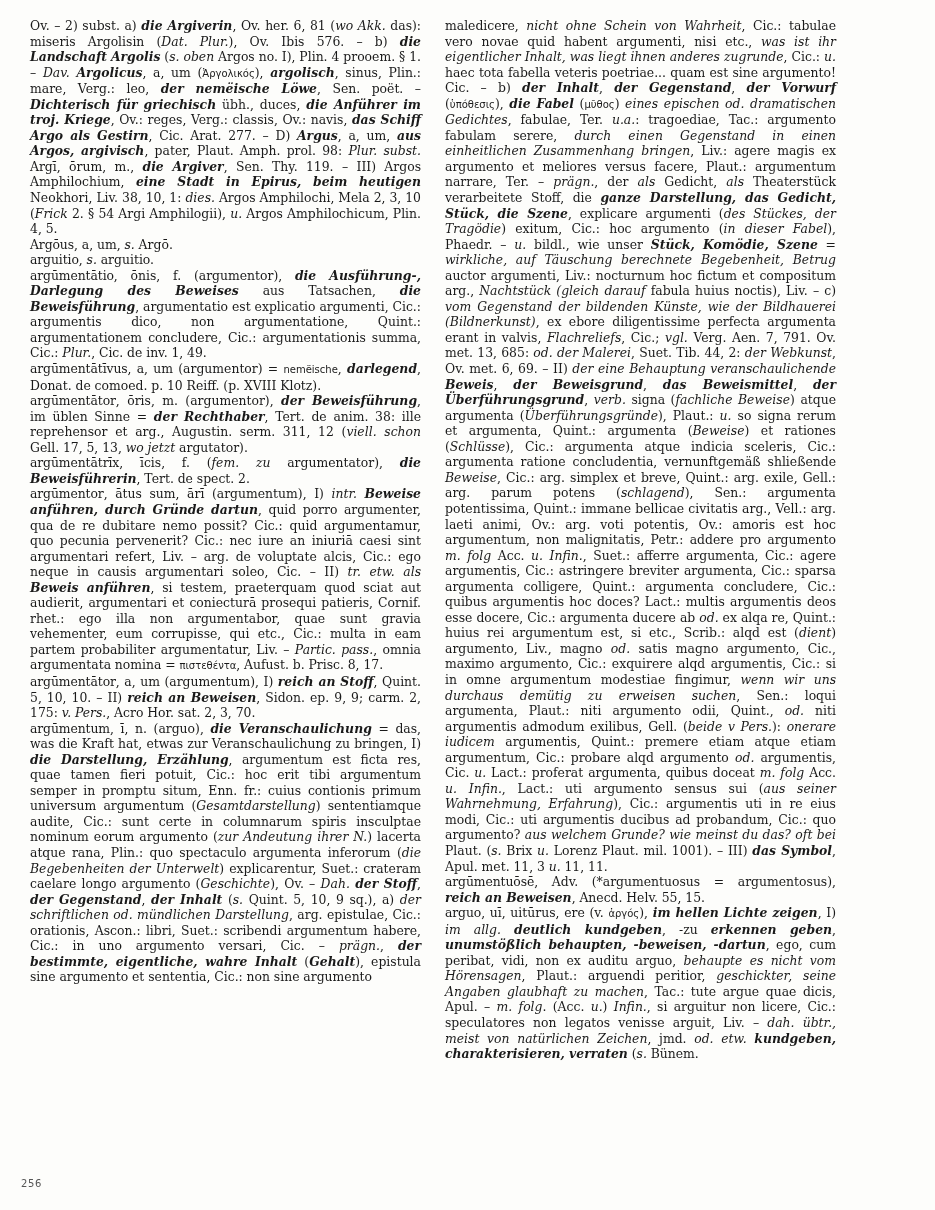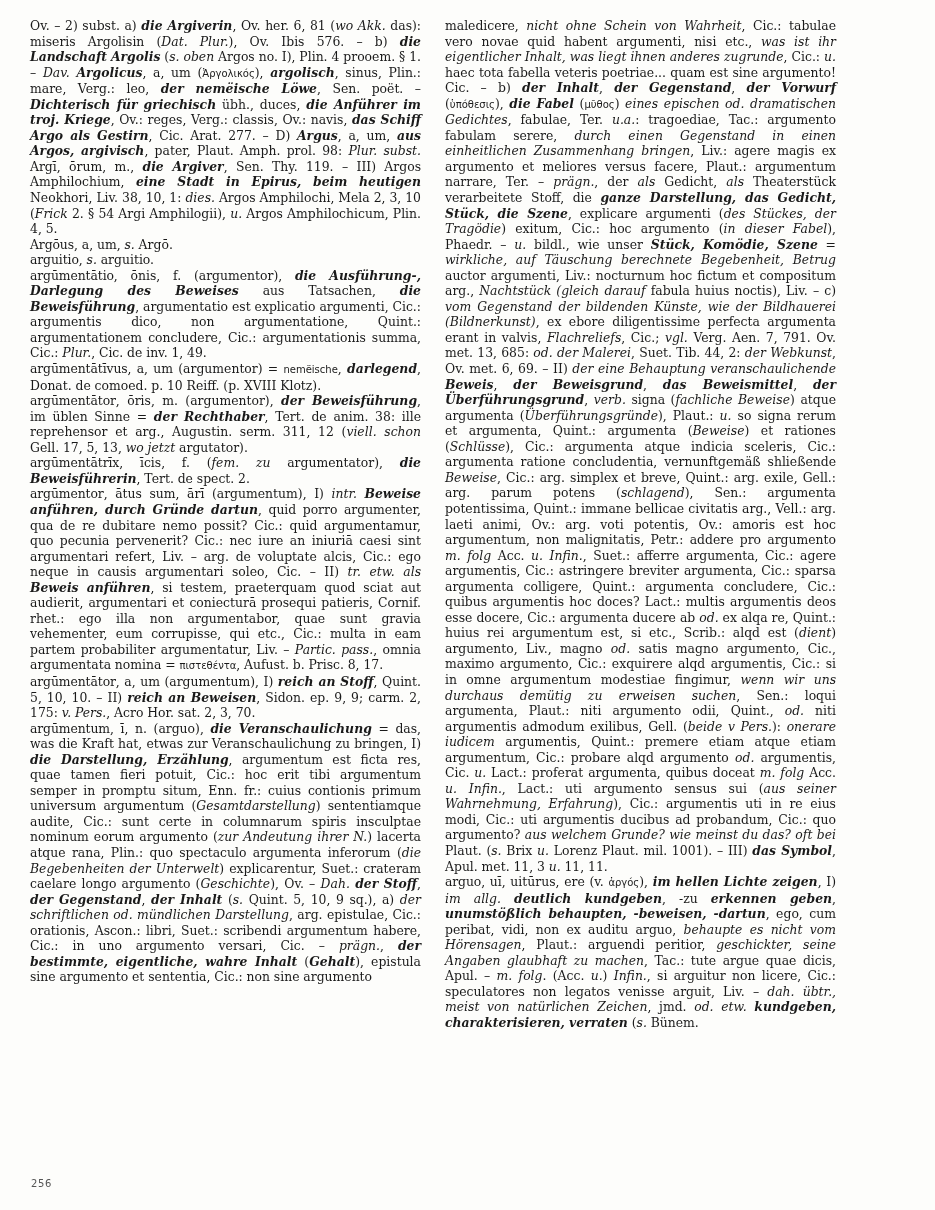--- a/index.html
+++ b/index.html
@@ -62,21 +62,21 @@
     font-style: italic;
     margin-top: 36px;
   }
   .gk {
     font-family: "DejaVu Sans", "Liberation Sans", sans-serif;
     font-size: 10px;
     font-style: normal;
   }
   #folio {
     position: absolute;
-    left: 31px;
+    left: 21px;
     top: 1178px;
     font-size: 10px;
     color: #555;
     font-family: "DejaVu Sans", "Liberation Sans", sans-serif;
     letter-spacing: 0.6px;
   }
 </style>
 </head>
 <body>
 
@@ -107,20 +107,21 @@
       <p class="entry"><span class="hw">argūmentātor</span><span><span>, a, um (argumentum), I) <span class="bi">reich an Stoff</span>, Quint. 5, 10, 10. – II) <span class="bi">reich an Beweisen</span><span>, Sidon. ep. 9, 9; carm. 2, 175: <span class="it">v. Pers.</span>, Acro Hor. sat. 2, 3, 70.</span></span></span></p>
 
       <p class="entry"><span class="hw">argūmentum</span><span><span>, ī, n. (arguo), <span class="bi">die Veranschaulichung</span> = das, was die Kraft hat, etwas zur Veranschaulichung zu bringen, I) <span class="bi">die Darstellung, Erzählung</span><span>, argumentum est ficta res, quae tamen fieri potuit, Cic.: hoc erit tibi argumentum semper in promptu situm, Enn. fr.: cuius contionis primum universum argumentum (<span class="it">Gesamtdarstellung</span>) sententiamque audite, Cic.: sunt certe in columnarum spiris insculptae nominum eorum argumento (<span class="it">zur Andeutung ihrer N.</span>) lacerta atque rana, Plin.: quo spectaculo argumenta inferorum (<span class="it">die Begebenheiten der Unterwelt</span>) explicarentur, Suet.: crateram caelare longo argumento (<span class="it">Geschichte</span>), Ov. – <span class="it">Dah.</span> </span><span class="bi">der Stoff</span>, <span class="bi">der Gegenstand</span>, <span class="bi">der Inhalt</span><span> (<span class="it">s.</span> Quint. 5, 10, 9 sq.), a) <span class="it">der schriftlichen <span class="it">od.</span> mündlichen Darstellung</span>, arg. epistulae, Cic.: orationis, Ascon.: libri, Suet.: scribendi argumentum habere, Cic.: in uno argumento versari, Cic. – <span class="it">prägn.</span>, </span><span class="bi">der bestimmte, eigentliche, wahre Inhalt</span> (<span class="bi">Gehalt</span>), epistula sine argumento et sententia, Cic.: non sine argumento</span></span></p>
 
     </div>
 
     <div class="column" id="col-right">
 
       <p class="entry"><span><span><span>maledicere, <span class="it">nicht ohne Schein von Wahrheit</span>, Cic.: tabulae vero novae quid habent argumenti, nisi etc., <span class="it">was ist ihr eigentlicher Inhalt, was liegt ihnen anderes zugrunde</span>, Cic.: <span class="it">u.</span> haec tota fabella veteris poetriae... quam est sine argumento! Cic. – b) </span><span class="bi">der Inhalt</span>, <span class="bi">der Gegenstand</span>, <span class="bi">der Vorwurf</span> (<span class="gk">ὑπόθεσις</span>), <span class="bi">die Fabel</span><span> (<span class="gk">μῦθος</span>) <span class="it">eines epischen <span class="it">od.</span> dramatischen Gedichtes</span>, fabulae, Ter. <span class="it">u.a.</span>: tragoediae, Tac.: argumento fabulam serere, <span class="it">durch einen Gegenstand in einen einheitlichen Zusammenhang bringen</span>, Liv.: agere magis ex argumento et meliores versus facere, Plaut.: argumentum narrare, Ter. – <span class="it">prägn.</span>, der <span class="it">als</span> Gedicht, <span class="it">als</span> Theaterstück verarbeitete Stoff, die </span><span class="bi">ganze Darstellung, das Gedicht, Stück, die Szene</span><span>, explicare argumenti (<span class="it">des Stückes, der Tragödie</span>) exitum, Cic.: hoc argumento (<span class="it">in dieser Fabel</span>), Phaedr. – <span class="it">u.</span> bildl., wie unser </span><span class="bi">Stück, Komödie, Szene</span><span> = <span class="it">wirkliche, auf Täuschung berechnete Begebenheit, Betrug</span> auctor argumenti, Liv.: nocturnum hoc fictum et compositum arg., <span class="it">Nachtstück (gleich darauf</span> fabula huius noctis), Liv. – c) <span class="it">vom Gegenstand der bildenden Künste, wie der Bildhauerei (Bildnerkunst)</span>, ex ebore diligentissime perfecta argumenta erant in valvis, <span class="it">Flachreliefs</span>, Cic.; <span class="it">vgl.</span> Verg. Aen. 7, 791. Ov. met. 13, 685: <span class="it">od. der Malerei</span>, Suet. Tib. 44, 2: <span class="it">der Webkunst</span>, Ov. met. 6, 69. – II) <span class="it">der eine Behauptung veranschaulichende</span> </span><span class="bi">Beweis</span>, <span class="bi">der Beweisgrund</span>, <span class="bi">das Beweismittel</span>, <span class="bi">der Überführungsgrund</span><span>, <span class="it">verb.</span> signa (<span class="it">fachliche Beweise</span>) atque argumenta (<span class="it">Überführungsgründe</span>), Plaut.: <span class="it">u.</span> so signa rerum et argumenta, Quint.: argumenta (<span class="it">Beweise</span>) et rationes (<span class="it">Schlüsse</span>), Cic.: argumenta atque indicia sceleris, Cic.: argumenta ratione concludentia, vernunftgemäß shließende <span class="it">Beweise</span>, Cic.: arg. simplex et breve, Quint.: arg. exile, Gell.: arg. parum potens (<span class="it">schlagend</span>), Sen.: argumenta potentissima, Quint.: immane bellicae civitatis arg., Vell.: arg. laeti animi, Ov.: arg. voti potentis, Ov.: amoris est hoc argumentum, non malignitatis, Petr.: addere pro argumento <span class="it">m. folg</span> Acc. <span class="it">u.</span> <span class="it">Infin.</span>, Suet.: afferre argumenta, Cic.: agere argumentis, Cic.: astringere breviter argumenta, Cic.: sparsa argumenta colligere, Quint.: argumenta concludere, Cic.: quibus argumentis hoc doces? Lact.: multis argumentis deos esse docere, Cic.: argumenta ducere ab <span class="it">od.</span> ex alqa re, Quint.: huius rei argumentum est, si etc., Scrib.: alqd est (<span class="it">dient</span>) argumento, Liv., magno <span class="it">od.</span> satis magno argumento, Cic., maximo argumento, Cic.: exquirere alqd argumentis, Cic.: si in omne argumentum modestiae fingimur, <span class="it">wenn wir uns durchaus demütig zu erweisen suchen</span>, Sen.: loqui argumenta, Plaut.: niti argumento odii, Quint., <span class="it">od.</span> niti argumentis admodum exilibus, Gell. (<span class="it">beide v Pers.</span>): <span class="it">onerare iudicem</span> argumentis, Quint.: premere etiam atque etiam argumentum, Cic.: probare alqd argumento <span class="it">od.</span> argumentis, Cic. <span class="it">u.</span> Lact.: proferat argumenta, quibus doceat <span class="it">m. folg</span> Acc. <span class="it">u.</span> <span class="it">Infin.</span>, Lact.: uti argumento sensus sui (<span class="it">aus seiner Wahrnehmung, Erfahrung</span>), Cic.: argumentis uti in re eius modi, Cic.: uti argumentis ducibus ad probandum, Cic.: quo argumento? <span class="it">aus welchem Grunde? wie meinst du das? oft bei</span> Plaut. (<span class="it">s.</span> Brix <span class="it">u.</span> Lorenz Plaut. mil. 1001). – III) </span><span class="bi">das Symbol</span><span>, Apul. met. 11, 3 <span class="it">u.</span> 11, 11.</span></span></span></p>
 
+      <p class="entry"><span class="hw">argūmentuōsē</span><span><span>, Adv. (*argumentuosus = argumentosus), <span class="bi">reich an Beweisen</span>, Anecd. Helv. 55, 15.</span></span></p>
 
       <p class="entry"><span class="hw">arguo</span><span><span>, uī, uitūrus, ere (v. <span class="gk">ἀργός</span>), <span class="bi">im hellen Lichte zeigen</span><span>, I) <span class="it">im allg.</span> </span><span class="bi">deutlich kundgeben</span>, -zu <span class="bi">erkennen geben</span>, <span class="bi">unumstößlich behaupten, -beweisen, -dartun</span><span>, ego, cum peribat, vidi, non ex auditu arguo, <span class="it">behaupte es nicht vom Hörensagen</span>, Plaut.: arguendi peritior, <span class="it">geschickter, seine Angaben glaubhaft zu machen</span>, Tac.: tute argue quae dicis, Apul. – <span class="it">m. folg</span>. (Acc. <span class="it">u.</span>) <span class="it">Infin.</span>, si arguitur non licere, Cic.: speculatores non legatos venisse arguit, Liv. – <span class="it">dah. übtr., meist von natürlichen Zeichen</span>, jmd. <span class="it">od.</span> <span class="it">etw.</span> </span><span class="bi">kundgeben, charakterisieren, verraten</span><span> (<span class="it">s.</span> Bünem.</span></span></span></p>
 
     </div>
 
   </div>
 
   <div id="folio">256</div>
 
 </div>

